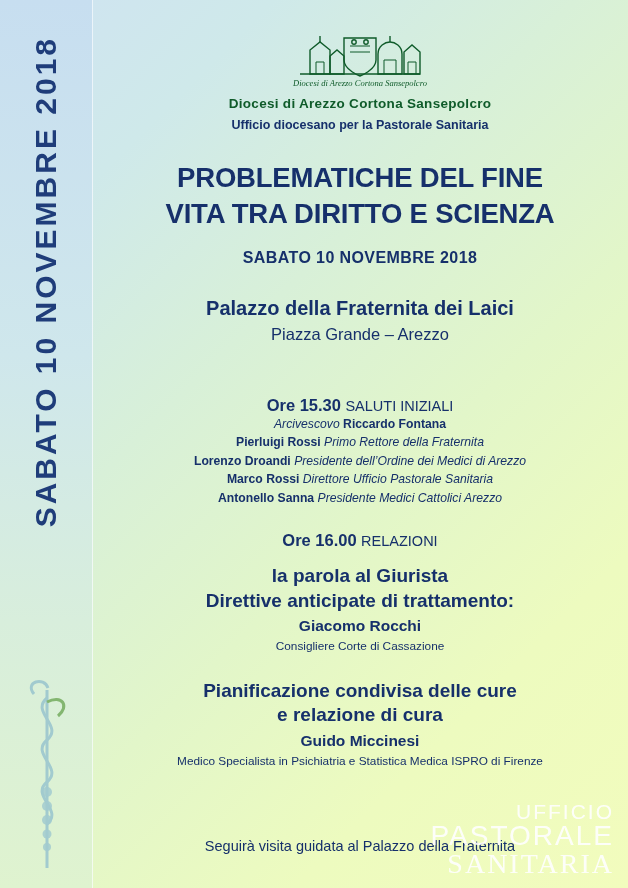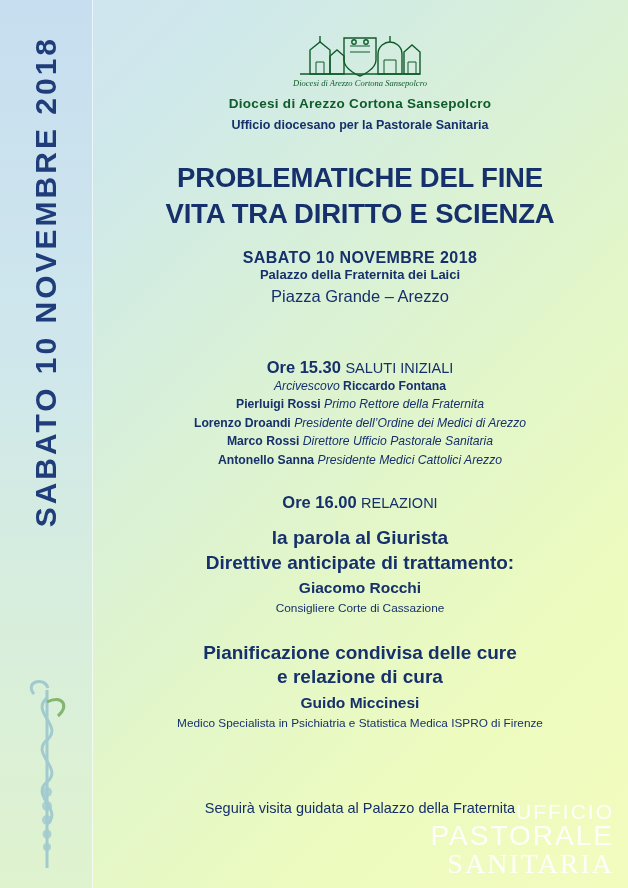--- a/index.html
+++ b/index.html
@@ -105,21 +105,22 @@
     letter-spacing: -0.2px;
   }
   .subdate {
     margin-top: 16px;
     font-size: 16px;
     font-weight: bold;
     color: #16306b;
     letter-spacing: 0.4px;
   }
   .venue {
-    font-size: 13px;
+    margin-top: 30px;
+    font-size: 20px;
     font-weight: bold;
     color: #16306b;
     text-align: center;
   }
   .venue2 {
     margin-top: 5px;
     font-size: 16.5px;
     color: #16306b;
   }
   .block-greet {

